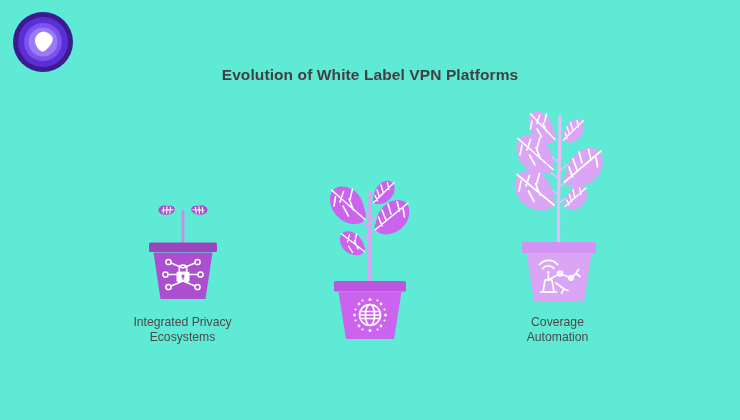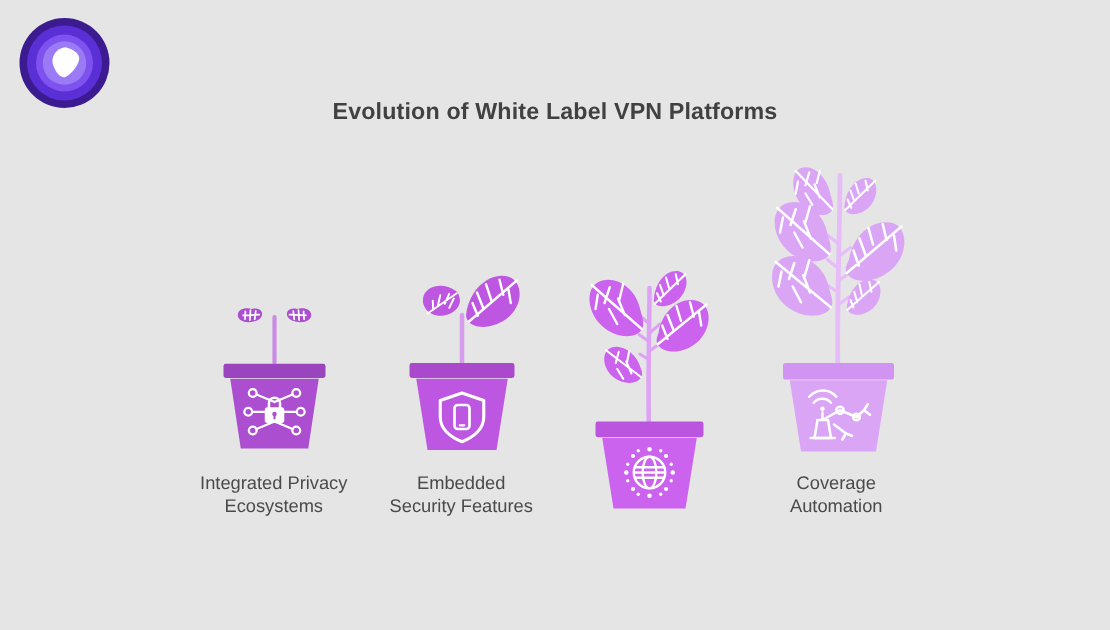--- a/index.html
+++ b/index.html
@@ -13,21 +13,21 @@
     height: 420px;
     position: relative;
     overflow: hidden;
     font-family: "Liberation Sans", sans-serif;
     -webkit-font-smoothing: antialiased;
   }
 
   #canvas {
     position: absolute;
     inset: 0;
-    background: #e5e5e5;
+    background: #5eead4;
   }
 
   
   #logo {
     position: absolute;
     left: 12px;
     top: 11px;
     width: 62px;
     height: 62px;
   }
@@ -131,53 +131,20 @@
           <path d="M50.3 77.5 L50.3 74.8 C50.3 72.6 52 71.2 54 71.2
                    C56 71.2 57.7 72.6 57.7 74.8 L57.7 77.5" stroke="#ffffff" stroke-width="1.7" fill="none"></path>
           <circle cx="54" cy="82" r="1.5" fill="#ab4fd0" stroke="none"></circle>
           <path d="M54 82.5 L54 85" stroke="#ab4fd0" stroke-width="1.4"></path>
         </g>
       </svg>
       <div class="stage-label">Integrated Privacy
 Ecosystems</div>
     </div>
 
-    <div class="stage">
-      <svg class="plant-art" width="108" height="142" viewBox="0 0 108 142" aria-hidden="true">
-
-        <path d="M54 46 L54 79" stroke="#d79bf0" stroke-width="3" stroke-linecap="round"></path>
-
-        <g>
-          <path d="M50 30 C42 24 31 26 28.5 33 C26 40 32 47 40.5 46.5
-                   C48.5 46 53.5 40 52.5 35 C52.1 32.8 51.3 31 50 30 Z" fill="#bd56e0"></path>
-          <path d="M50.5 31.5 L31 45 M45.5 31.8 L42.5 38.5 M48.5 35 L45.5 41.2
-                   M39.5 32.8 L38 39.5 M34.5 36.5 L34.8 42.5" stroke="#ffffff" stroke-width="1.3" fill="none" stroke-linecap="round"></path>
-        </g>
-
-        <g>
-          <path d="M57 44 C60 27 74 17 85 20.5 C94.5 23.5 95 38 86 46.5
-                   C77 55 63 56 58.5 50.5 C56.5 48.2 56.5 46.2 57 44 Z" fill="#bd56e0"></path>
-          <path d="M58.5 50.5 L90.5 23 M70 25.5 L73.5 36 M79 22.5 L81.5 32.5
-                   M64 31 L68 41 M61 38 L64.5 46.5 M85 29 L86.5 38" stroke="#ffffff" stroke-width="1.6" fill="none" stroke-linecap="round"></path>
-        </g>
-
-        <rect x="19" y="78" width="70" height="10" rx="1.6" fill="#ab49cd"></rect>
-
-        <path d="M23.5 88.5 L84.5 88.5 L77 136 L31 136 Z" fill="#bd56e0"></path>
-
-        <g>
-          <path d="M54 98 L68.5 103 L68.5 114 C68.5 122 61.5 127.5 54 130.5
-                   C46.5 127.5 39.5 122 39.5 114 L39.5 103 Z" fill="none" stroke="#ffffff" stroke-width="2.1" stroke-linejoin="round"></path>
-          <rect x="49" y="106" width="10" height="16" rx="2.2" fill="none" stroke="#ffffff" stroke-width="1.8"></rect>
-          <path d="M52.5 119.5 L55.5 119.5" stroke="#ffffff" stroke-width="1.5" stroke-linecap="round"></path>
-        </g>
-      </svg>
-      <div class="stage-label">Embedded
-Security Features</div>
-    </div>
 
     <div class="stage">
       <svg class="plant-art" width="112" height="175" viewBox="0 0 112 175" aria-hidden="true">
 
         <path d="M56 22 C56 45 55 70 55.5 112" stroke="#dda2f5" stroke-width="3" fill="none" stroke-linecap="round"></path>
         <path d="M56 46 L49 40 M56 58 L49 53 M56 70 L49.5 66 M56 52 L63 46
                   M56 64 L63 59" stroke="#dda2f5" stroke-width="2" fill="none" stroke-linecap="round"></path>
 
         <g>
           <path d="M59 29 C60 17 68.5 9 76 11 C82.5 12.8 82 23 76 29

